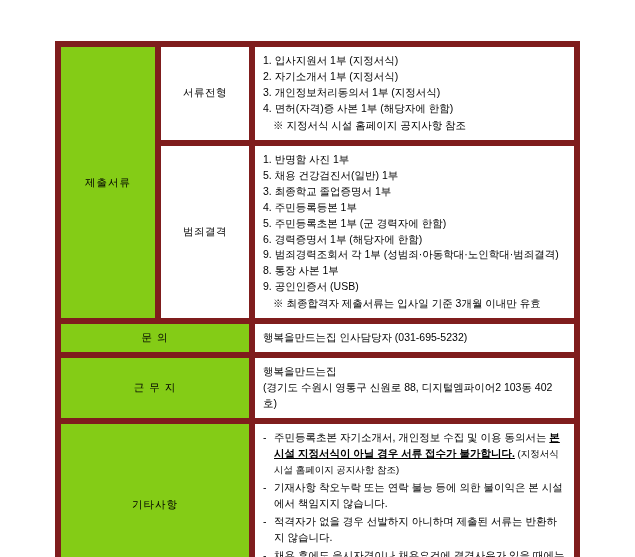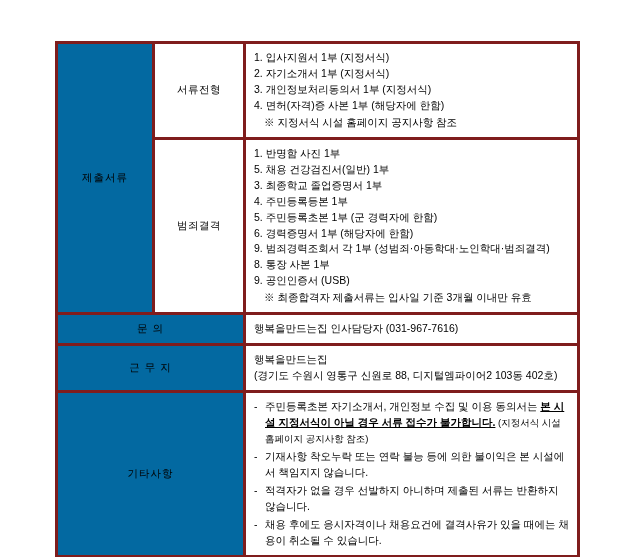--- a/index.html
+++ b/index.html
@@ -22,31 +22,31 @@
   }
   .doc-table {
     position: absolute;
     left: 55px;
     top: 41px;
     width: 525px;
     border-collapse: collapse;
     table-layout: fixed;
   }
   .doc-table td {
-    border: 3px solid #7f1d1d;
+    border: 6px solid #7f1d1d;
     vertical-align: middle;
     padding: 6px 8px;
     font-size: 10.5px;
     line-height: 1.52;
   }
   .label-cell {
     width: 78px;
     text-align: center;
     letter-spacing: 1px;
-    background: #0369a1;
+    background: #84cc16;
     font-size: 10.5px;
   }
   .sublabel-cell {
     width: 72px;
     text-align: center;
     letter-spacing: 0.5px;
     font-size: 10.5px;
   }
   .list {
     margin: 0;
@@ -131,21 +131,21 @@
             <li>6. 경력증명서 1부 (해당자에 한함)</li>
             <li>9. 범죄경력조회서 각 1부 (성범죄·아동학대·노인학대·범죄결격)</li>
             <li>8. 통장 사본 1부</li>
             <li>9. 공인인증서 (USB)</li>
           </ul>
           <div class="note">※ 최종합격자 제출서류는 입사일 기준 3개월 이내만 유효</div>
         </td>
       </tr>
       <tr>
         <td class="label-cell" colspan="2">문    의</td>
-        <td class="pad-cell">행복을만드는집 인사담당자 (031-967-7616)</td>
+        <td class="pad-cell">행복을만드는집 인사담당자 (031-695-5232)</td>
       </tr>
       <tr>
         <td class="label-cell" colspan="2">근 무 지</td>
         <td class="pad-cell">
           <span class="line">행복을만드는집</span>
           <span class="line">(경기도 수원시 영통구 신원로 88, 디지털엠파이어2 103동 402호)</span>
         </td>
       </tr>
       <tr>
         <td class="label-cell" colspan="2">기타사항</td>

